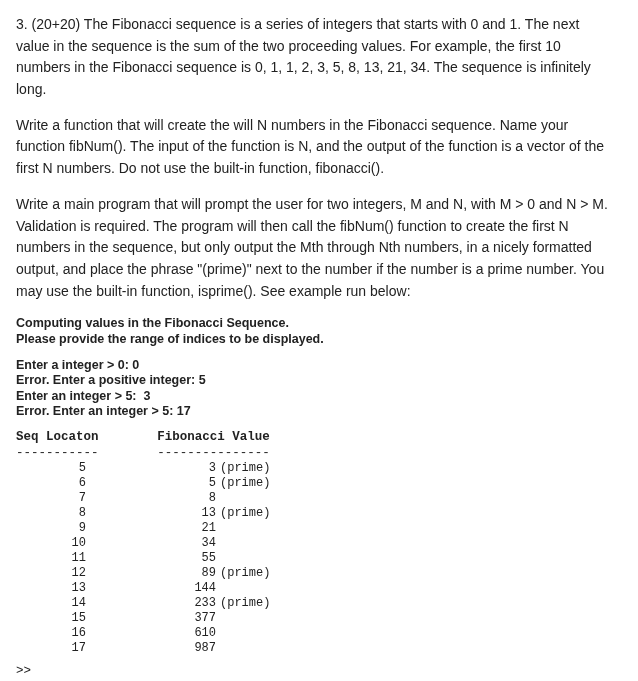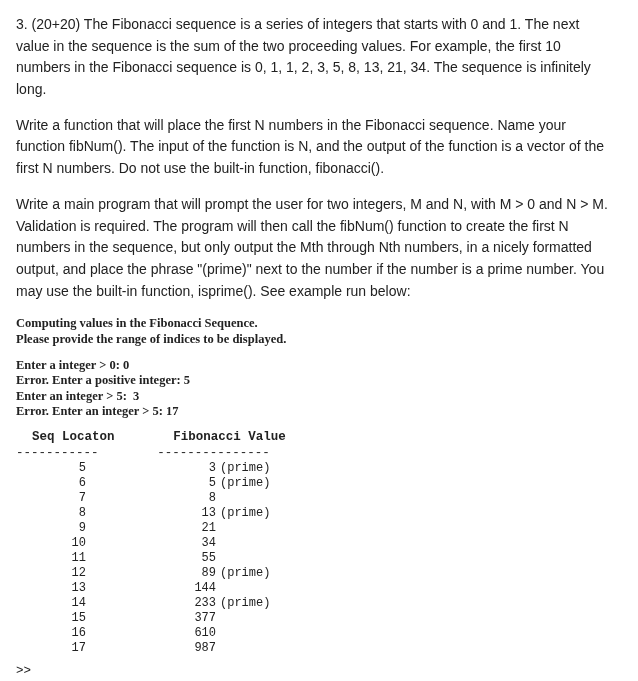--- a/index.html
+++ b/index.html
@@ -10,38 +10,37 @@
     line-height: 1.55;
     color: #222;
     background: #fff;
     width: 638px;
     box-sizing: border-box;
   }
   p {
     margin: 0 8px 14px 0;
   }
   .mono {
-    font-family: Liberation Serif, serif;
+    font-family: Liberation Sans, sans-serif;
     font-size: 12.5px;
     line-height: 1.25;
     white-space: pre;
     margin: 0 0 10px 0;
   }
   .monoblock {
     font-family: "Courier New", Courier, monospace;
     font-size: 12.5px;
     line-height: 1.25;
     white-space: pre;
   }
   .bold { font-weight: bold; }
   .header-row {
     font-family: "Courier New", Courier, monospace;
     font-size: 12.5px;
     line-height: 1.25;
-    margin-left: 16px;
   }
   .hcell1 { display:inline-block; width:110px; font-weight:bold; }
   .hcell2 { display:inline-block; width:160px; text-align:center; font-weight:bold; }
   .dash-row {
     font-family: "Courier New", Courier, monospace;
     font-size: 12.5px;
     line-height: 1.25;
   }
   .dcell1 { display:inline-block; width:110px; letter-spacing:0; }
   .dcell2 { display:inline-block; width:160px; text-align:center; letter-spacing:0; }
@@ -57,21 +56,21 @@
   .cursor {
     font-family: "Courier New", Courier, monospace;
     font-size: 12.5px;
     margin-top: 6px;
   }
 </style>
 </head>
 <body>
 
 <p>3. (20+20) The Fibonacci sequence is a series of integers that starts with 0 and 1.  The next value in the sequence is the sum of the two proceeding values.   For example, the first 10 numbers in the Fibonacci sequence is  0, 1, 1, 2, 3, 5, 8, 13, 21, 34. The sequence is infinitely long.</p>
-<p>Write a function that will place the first N numbers in the Fibonacci sequence. Name your function fibNum(). The input of the function is N, and the output of the function is a vector of the first N numbers. Do not use the built-in function, fibonacci().</p>
+<p>Write a function that will create the will N numbers in the Fibonacci sequence. Name your function fibNum(). The input of the function is N, and the output of the function is a vector of the first N numbers. Do not use the built-in function, fibonacci().</p>
 <p>Write a main program that will prompt the user for two integers, M and N, with M &gt; 0 and N &gt; M. Validation is required. The program will then call the fibNum() function to create the first N numbers in the sequence, but only output the Mth through Nth numbers, in a nicely formatted output, and place the phrase "(prime)" next to the number if the number is a prime number. You may use the built-in function, isprime(). See example run below:</p>
 
 <div class="mono bold">Computing values in the Fibonacci Sequence.
 Please provide the range of indices to be displayed.</div>
 <div class="mono bold">Enter a integer &gt; 0: 0
 Error. Enter a positive integer: 5
 Enter an integer &gt; 5:  3
 Error. Enter an integer &gt; 5: 17</div>
 
 <div class="header-row">

